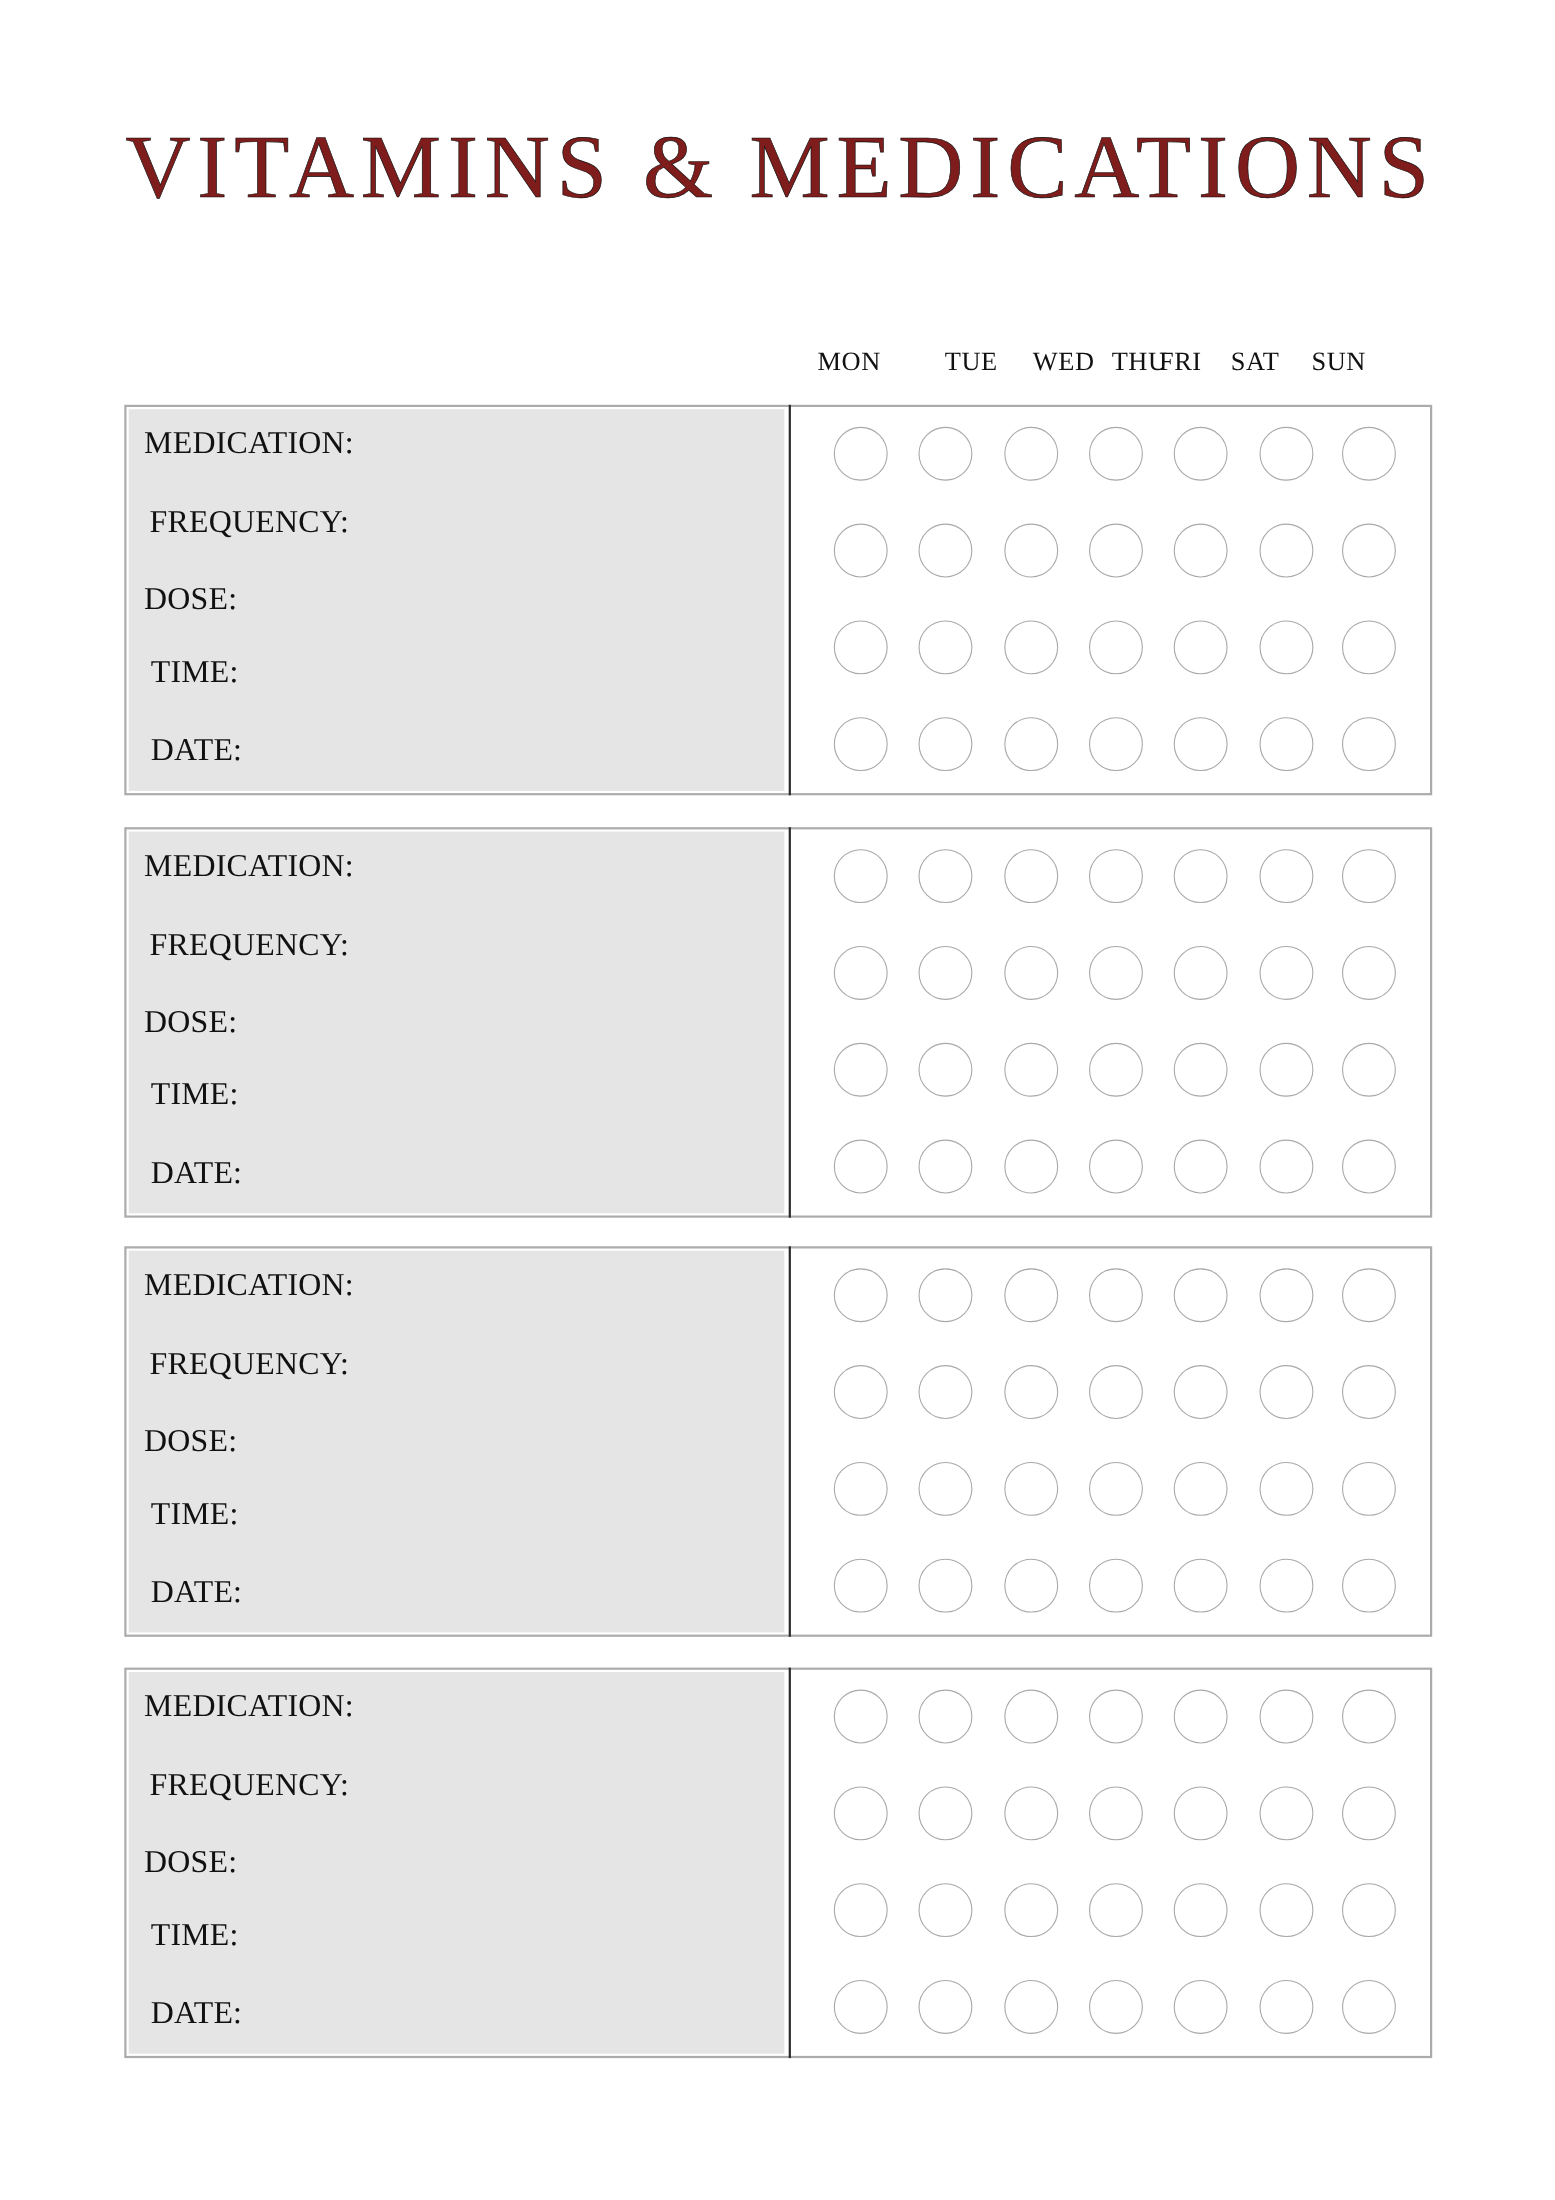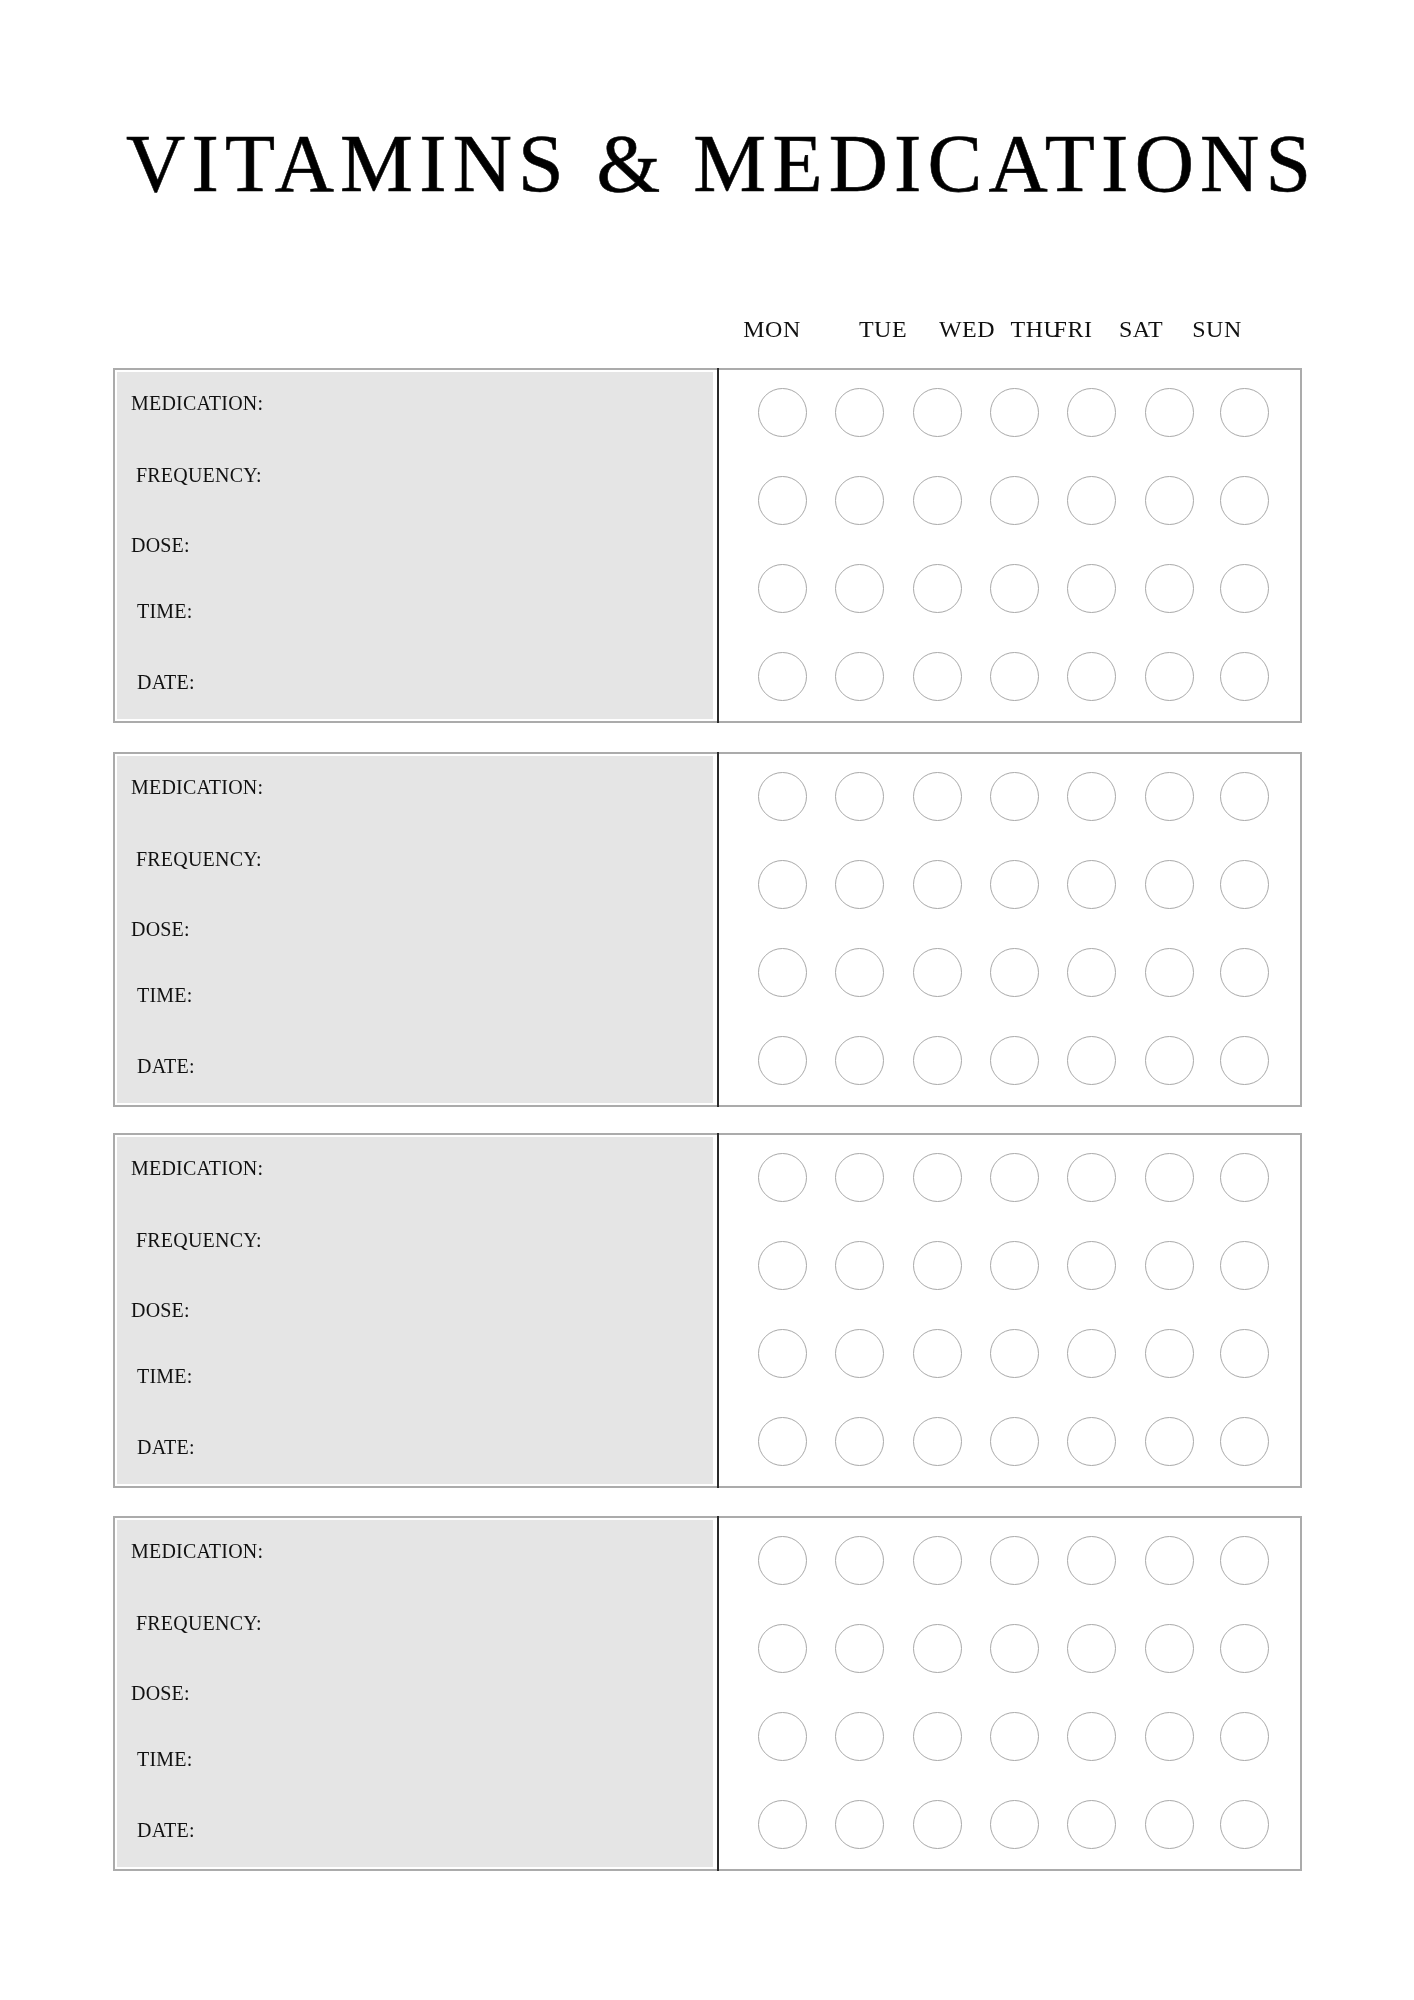--- a/index.html
+++ b/index.html
@@ -12,28 +12,28 @@
       height: 2000px;
       position: relative;
       overflow: hidden;
       font-family: "Liberation Serif", "DejaVu Serif", serif;
       color: #111111;
     }
     .page-title {
       position: absolute;
       left: 114px;
       top: 102px;
-      margin: 12px;
+      margin: 0;
       font-family: "Liberation Serif", "DejaVu Serif", serif;
       font-weight: normal;
       font-size: 82px;
       line-height: 100px;
       letter-spacing: 6.2px;
       white-space: nowrap;
-      color: #000000;
+      color: #7f1d1d;
       -webkit-text-stroke: 0.6px #0d0d0d;
     }
     .day-header {
       position: absolute;
       top: 314px;
       height: 30px;
       left: 0;
       width: 1414px;
     }
     .day-label {
@@ -68,21 +68,21 @@
     .divider {
       position: absolute;
       left: 602px;
       top: -2px;
       width: 2px;
       height: 355px;
       background: #2a2a2a;
     }
     .field-label {
       position: absolute;
-      font-size: 20px;
+      font-size: 29px;
       line-height: 34px;
       color: #111;
       white-space: nowrap;
       letter-spacing: 0.2px;
     }
     .check-circle {
       position: absolute;
       width: 49px;
       height: 49px;
       margin-left: -24.5px;

